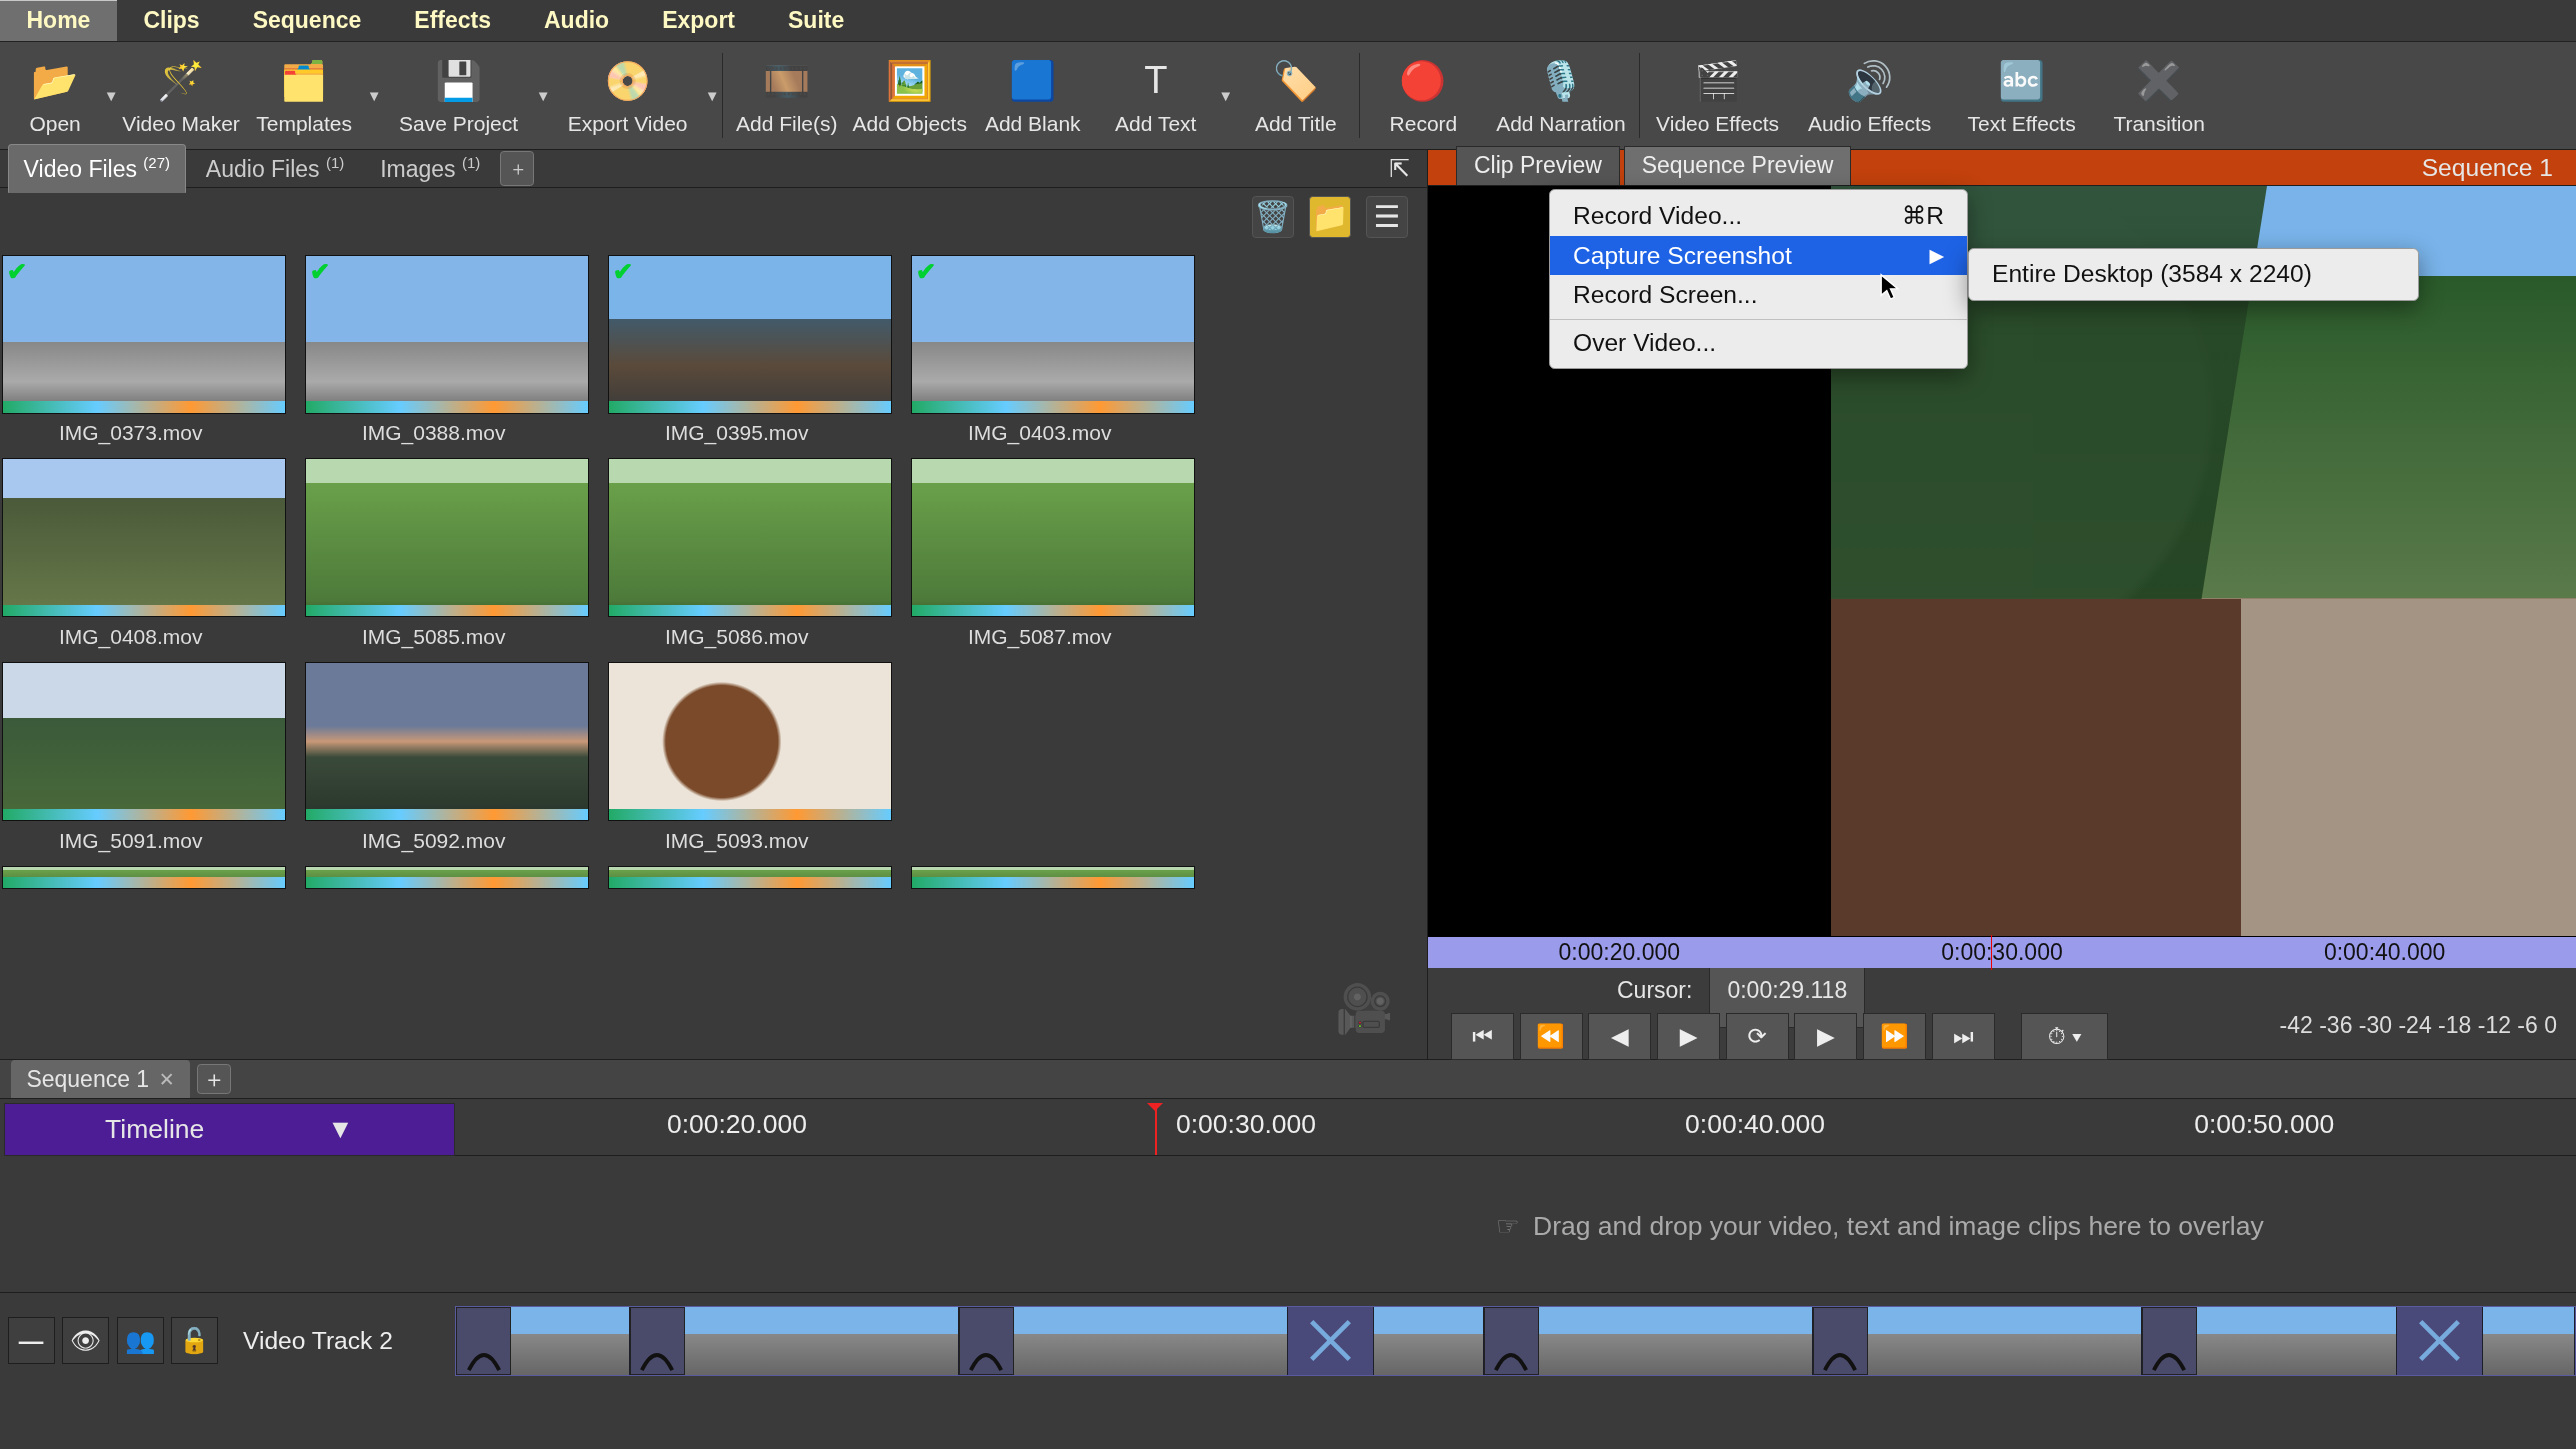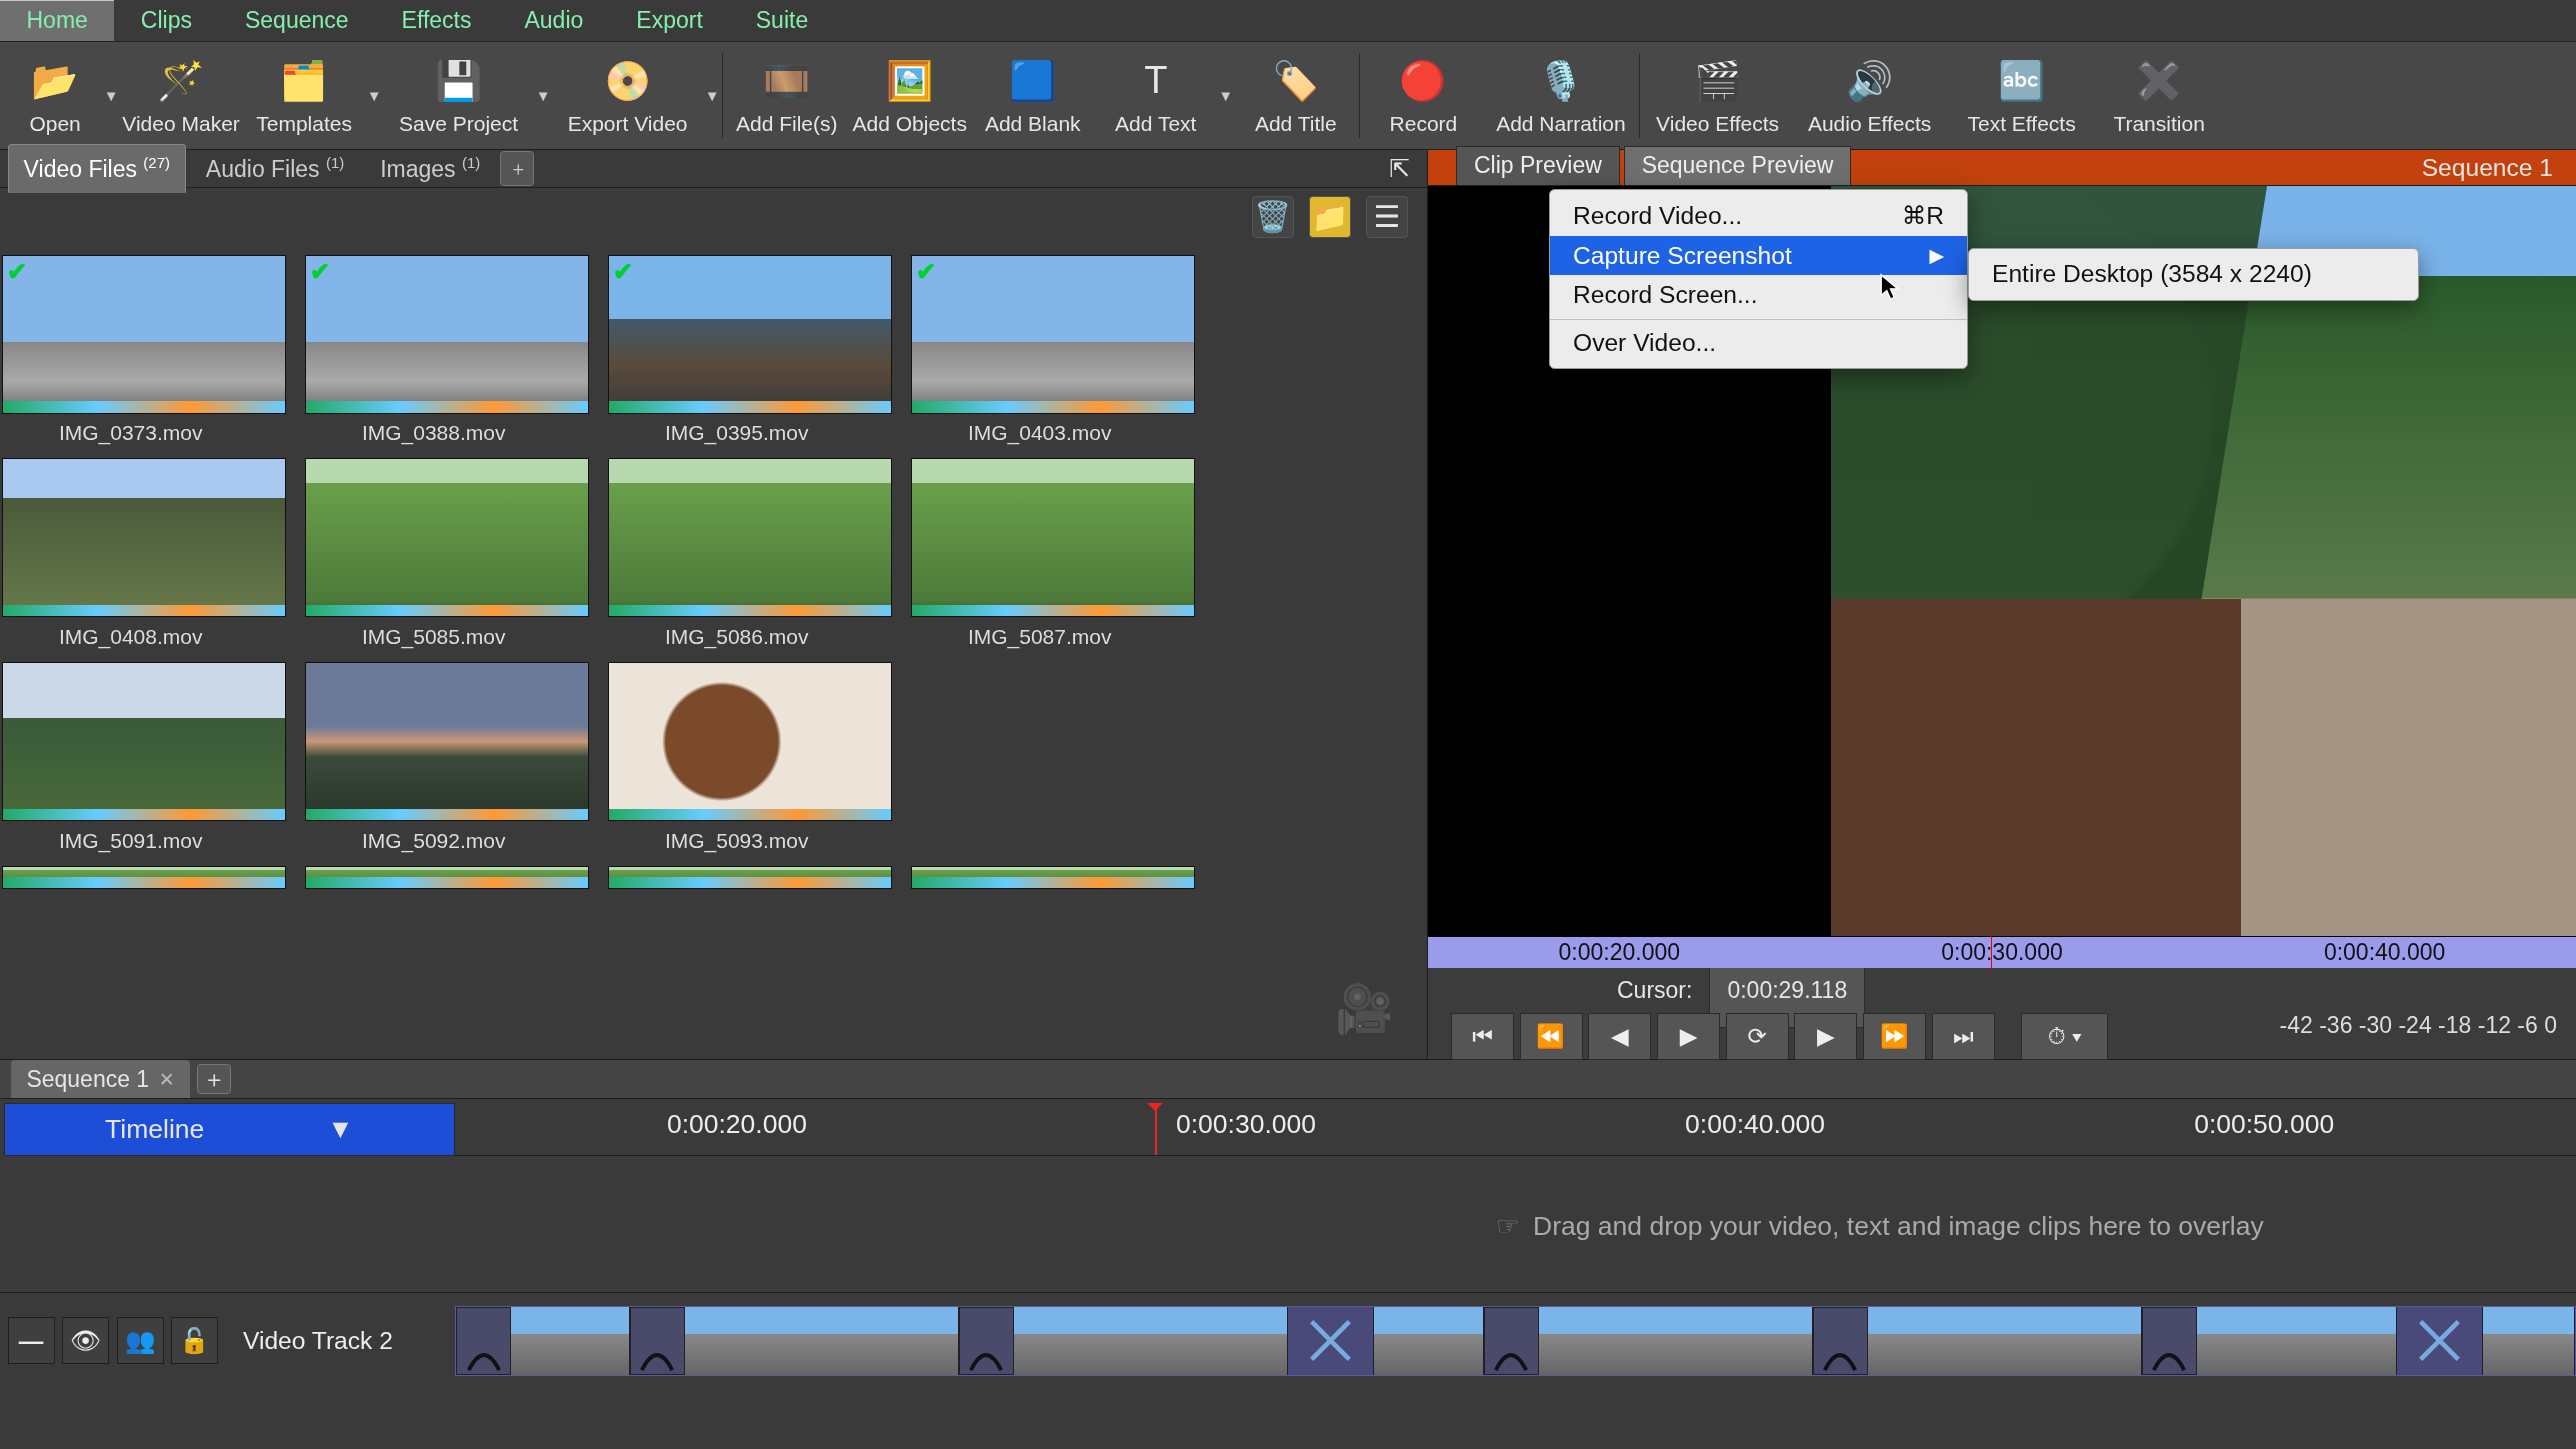--- a/index.html
+++ b/index.html
@@ -16,21 +16,22 @@
     display: flex;
     align-items: center;
     height: 42px;
     background: #3a3a3a;
     border-bottom: 0.9px solid #222;
     font-size: 23px;
   }
   .menubar-item {
     padding: 7.6px 26.5px;
     cursor: default;
-    color: #86efac;
+    color: #fef9c3;
+    font-weight: bold;
   }
   .menubar-item.active { background: #6f6f6f; border-top:1.9px solid #c8c8c8; padding-top:5.7px;}
   
   .toolbar {
     display: flex;
     align-items: center;
     height: 108px;
     background: #484848;
     border-bottom: 0.9px solid #1e1e1e;
     padding: 0 7.6px;
@@ -252,21 +253,21 @@
   .seq-add { width:34px; height:30px; background:#555; border:0.9px solid #777; border-radius:3.8px; display:flex; align-items:center; justify-content:center;}
   
   .ruler-row {
     height:61px;
     display:flex;
     align-items:center;
     position:relative;
   }
   .timeline-btn {
     width:451px; height:53px;
-    background:#1d4ed8;
+    background:#4c1d95;
     border:0.9px solid #2a2a2a;
     margin-left:3.8px;
     display:flex; align-items:center; justify-content:center;
     font-size:26.5px;
     gap:123px;
   }
   .ruler {
     flex:1; height:53px; position:relative;
     background:#3a3a3a;
     border-bottom:0.9px solid #1e1e1e;

